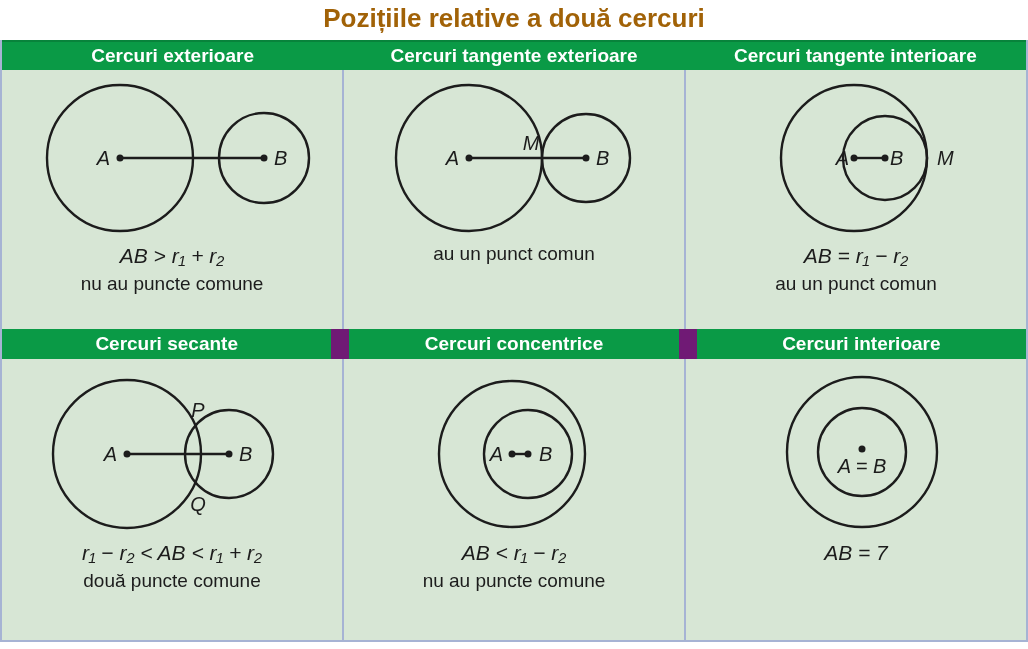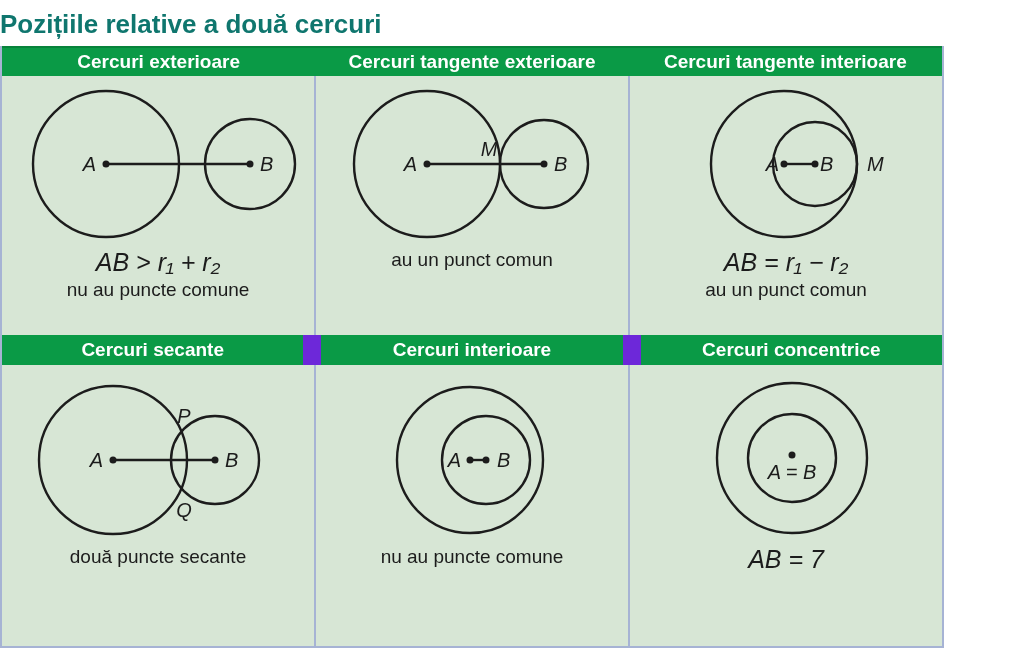--- a/index.html
+++ b/index.html
@@ -2,41 +2,40 @@
 <html><head>
 <meta charset="utf-8">
 <style>
   html, body { margin:0; padding:0; background:#ffffff; }
   body {
     width:1028px; height:649px; overflow:hidden;
     font-family:"Liberation Sans", sans-serif;
     color:#1c1c1c;
   }
   .page-title {
-    text-align:left;
+    text-align:center;
     font-size:26px; font-weight:bold;
-    color:#0f766e;
-    padding-top:6px;
+    color:#a16207;
     height:40px; line-height:36px;
   }
   .board {
-    width:944px;
+    width:1028px;
     box-sizing:border-box;
     border-left:2px solid #a6b3d4;
     border-right:2px solid #a6b3d4;
     border-bottom:2px solid #a6b3d4;
   }
   .header-row {
     display:grid;
     grid-template-columns:1fr 1fr 1fr;
     background:#0a9a46;
     height:30px;
   }
   .header-row.with-dividers {
-    background:#6d28d9;
+    background:#701a75;
     column-gap:18px;
   }
   .header-cell {
     background:#0a9a46;
     color:#ffffff;
     font-weight:bold;
     font-size:19px;
     text-align:center;
     line-height:30px;
     white-space:nowrap;
@@ -63,21 +62,21 @@
   svg.diagram circle.dot { fill:#1c1c1c; stroke:none; }
   svg.diagram line { stroke:#1c1c1c; stroke-width:2.4; }
   svg.diagram text {
     font-family:"Liberation Sans", sans-serif;
     font-style:italic;
     font-size:20px;
     fill:#1c1c1c;
   }
   .formula {
     font-style:italic;
-    font-size:25px;
+    font-size:21px;
     line-height:28px;
     margin-top:2px;
     white-space:nowrap;
   }
   .desc {
     font-size:19px;
     line-height:27px;
     white-space:nowrap;
   }
 </style>
@@ -135,51 +134,53 @@
         <text x="204" y="95" text-anchor="start">B</text>
         <text x="251" y="95" text-anchor="start">M</text>
       </svg>
       <div class="formula">AB = r₁ − r₂</div>
       <div class="desc">au un punct comun</div>
     </div>
   </div>
 
   <div class="header-row with-dividers">
     <div class="header-cell">Cercuri secante</div>
+    <div class="header-cell">Cercuri concentrice</div>
     <div class="header-cell">Cercuri interioare</div>
-    <div class="header-cell">Cercuri concentrice</div>
   </div>
 
   <div class="content-row r2">
 
     <div class="cell">
       <svg class="diagram" viewBox="0 0 341 178" height="178">
         <circle class="ring" cx="125" cy="95" r="74"></circle>
         <circle class="ring" cx="227" cy="95" r="44"></circle>
         <line x1="125" y1="95" x2="227" y2="95"></line>
         <circle class="dot" cx="125" cy="95" r="3.5"></circle>
         <circle class="dot" cx="227" cy="95" r="3.5"></circle>
         <text x="115" y="102" text-anchor="end">A</text>
         <text x="237" y="102" text-anchor="start">B</text>
         <text x="196" y="58" text-anchor="middle">P</text>
         <text x="196" y="152" text-anchor="middle">Q</text>
       </svg>
-      <div class="desc">două puncte secante</div>
+      <div class="formula">r₁ − r₂ &lt; AB &lt; r₁ + r₂</div>
+      <div class="desc">două puncte comune</div>
     </div>
 
     <div class="cell">
       <svg class="diagram" viewBox="0 0 341 178" height="178">
         <circle class="ring" cx="168" cy="95" r="73"></circle>
         <circle class="ring" cx="184" cy="95" r="44"></circle>
         <line x1="168" y1="95" x2="184" y2="95"></line>
         <circle class="dot" cx="168" cy="95" r="3.5"></circle>
         <circle class="dot" cx="184" cy="95" r="3.5"></circle>
         <text x="159" y="102" text-anchor="end">A</text>
         <text x="195" y="102" text-anchor="start">B</text>
       </svg>
+      <div class="formula">AB &lt; r₁ − r₂</div>
       <div class="desc">nu au puncte comune</div>
     </div>
 
     <div class="cell">
       <svg class="diagram" viewBox="0 0 341 178" height="178">
         <circle class="ring" cx="176" cy="93" r="75"></circle>
         <circle class="ring" cx="176" cy="93" r="44"></circle>
         <circle class="dot" cx="176" cy="90" r="3.5"></circle>
         <text x="176" y="114" text-anchor="middle">A = B</text>
       </svg>

